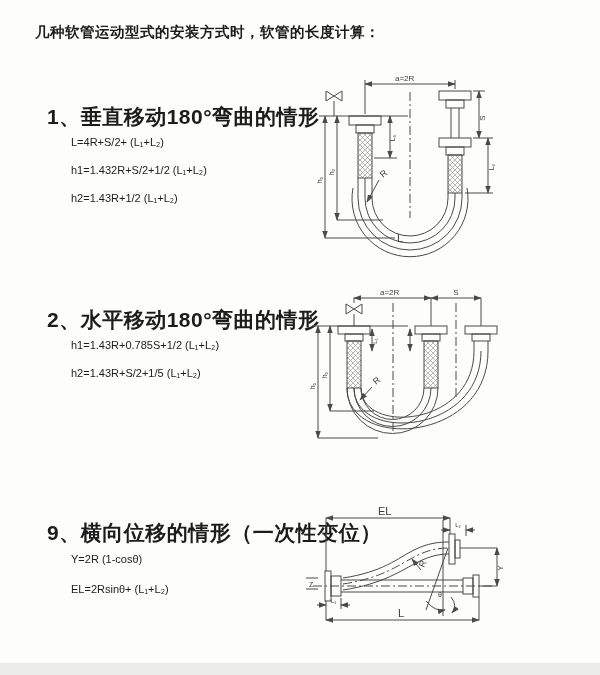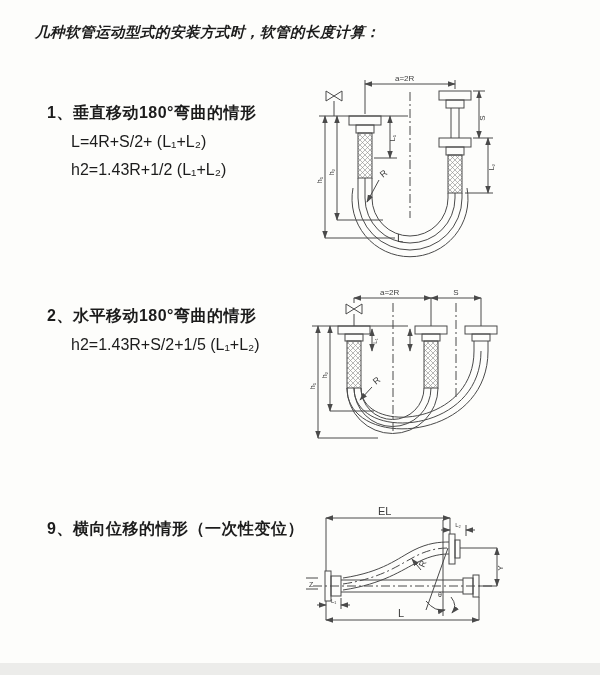--- a/index.html
+++ b/index.html
@@ -4,47 +4,51 @@
 <style>
   html,body{margin:0;padding:0;}
   body{
     width:600px;height:675px;position:relative;overflow:hidden;
     background:#fdfdfb;
     font-family:"Liberation Sans","DejaVu Sans",sans-serif;
     color:#1c1c1c;
   }
   .abs{position:absolute;}
   .page-title{
-    left:35px;top:23px;font-size:14.5px;font-weight:700;letter-spacing:0.5px;font-style:italic;
+    left:35px;top:23px;font-size:14.5px;font-weight:700;letter-spacing:0.5px;
   }
-  .sec-heading{font-size:16px;font-weight:700;letter-spacing:0.5px;text-align:center;}
-  .formulas{font-size:16px;line-height:28px;font-weight:400;}
+  .sec-heading{font-size:21px;font-weight:700;letter-spacing:0.5px;text-align:center;}
+  .formulas{font-size:11px;line-height:28px;font-weight:400;}
   .formulas div{white-space:pre;}
   .diag{position:absolute;}
   .diag text{fill:#3c3c3c;stroke:none;font-family:"Liberation Sans","DejaVu Sans",sans-serif;}
   .bottom-strip{left:0;top:663px;width:600px;height:12px;background:#ececea;}
 </style>
 </head>
 <body>
 
 <div class="abs page-title">几种软管运动型式的安装方式时，软管的长度计算：</div>
 
 <div class="abs sec-heading" style="left:47px;top:103px">1、垂直移动180°弯曲的情形</div>
 <div class="abs formulas" style="left:71px;top:128px">
   <div>L=4R+S/2+ (L₁+L₂)</div>
+  <div>h1=1.432R+S/2+1/2 (L₁+L₂)</div>
   <div>h2=1.43R+1/2 (L₁+L₂)</div>
 </div>
 
 <div class="abs sec-heading" style="left:47px;top:306px">2、水平移动180°弯曲的情形</div>
 <div class="abs formulas" style="left:71px;top:331px">
+  <div>h1=1.43R+0.785S+1/2 (L₁+L₂)</div>
   <div>h2=1.43R+S/2+1/5 (L₁+L₂)</div>
 </div>
 
 <div class="abs sec-heading" style="left:47px;top:519px">9、横向位移的情形（一次性变位）</div>
 <div class="abs formulas" style="left:71px;top:544px;line-height:30px">
+  <div>Y=2R (1-cosθ)</div>
+  <div>EL=2Rsinθ+ (L₁+L₂)</div>
 </div>
 
 <svg class="diag" style="left:295px;top:70px" width="260" height="192" viewBox="0 0 260 192">
   <defs>
     <marker id="arr1" viewBox="0 0 10 10" refX="9" refY="5" markerWidth="8" markerHeight="8" orient="auto-start-reverse">
       <path d="M0,1.5 L10,5 L0,8.5 z" fill="#4a4a4a"></path>
     </marker>
     <pattern id="hatch1" width="5" height="5" patternUnits="userSpaceOnUse">
       <path d="M0,0 L5,5 M5,0 L0,5" stroke="#8a8a8a" stroke-width="0.6"></path>
     </pattern>

